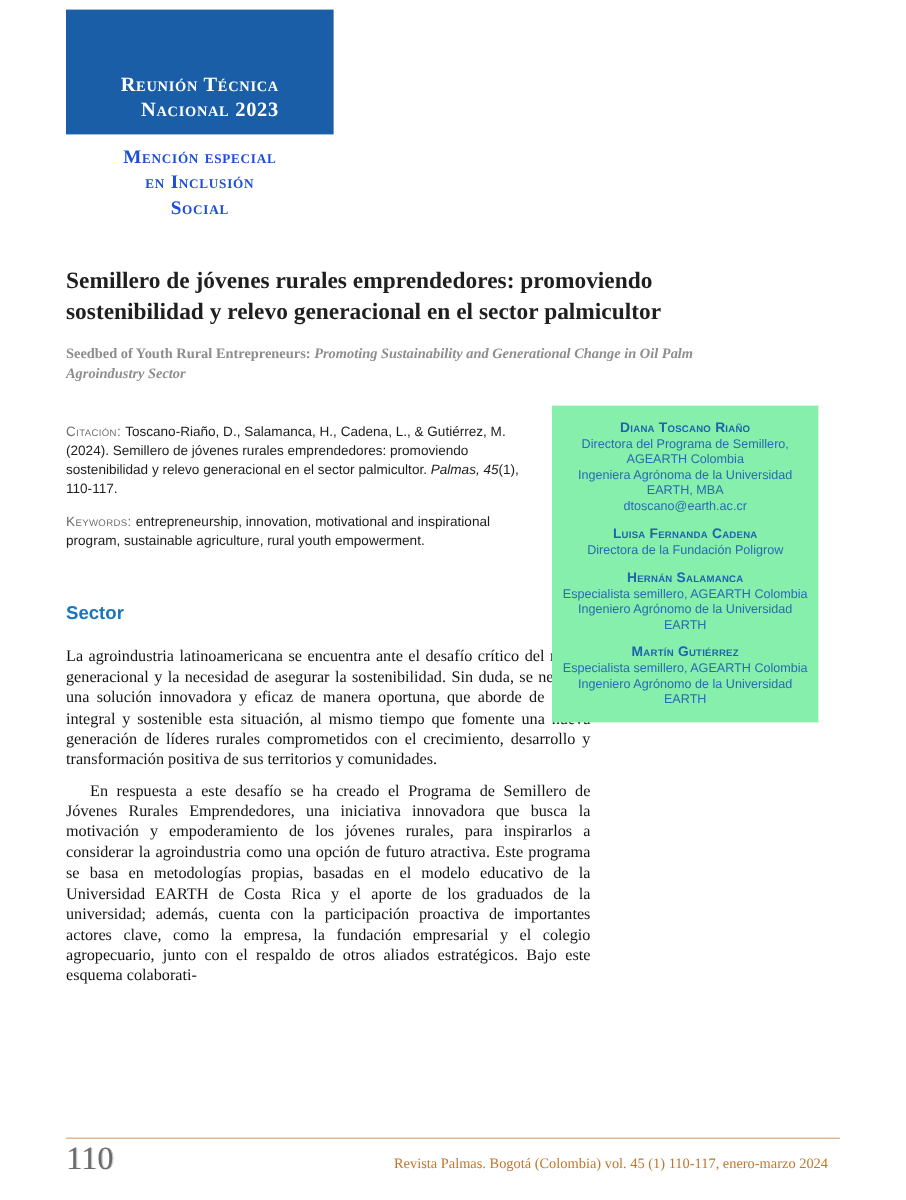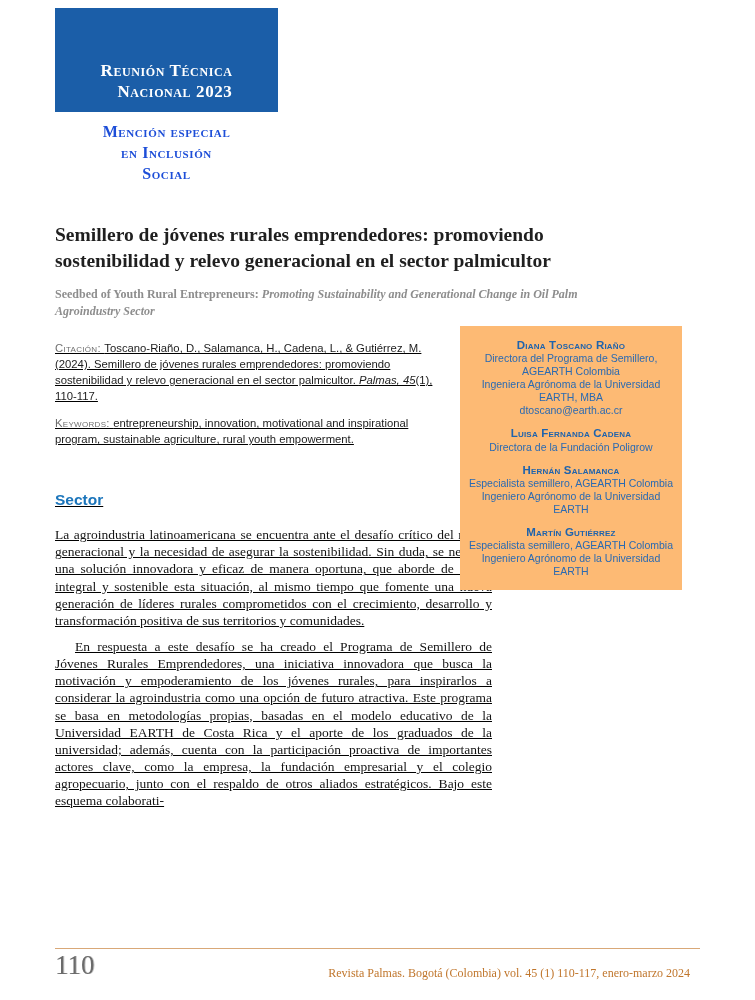--- a/index.html
+++ b/index.html
@@ -63,21 +63,21 @@
     width: 545px;
     font-size: 12px;
     font-weight: 700;
     color: #8d8d8d;
     line-height: 1.35;
     font-family: "Liberation Serif", serif;
   }
   .title-en .en-italic { font-style: italic; }
 
   
-  .content-row { position: absolute; left: 55px; top: 326px; width: 645px; text-decoration: underline; }
+  .content-row { position: absolute; left: 55px; top: 338px; width: 645px; }
   .main-col { width: 437px; padding-top: 14px; }
   .meta {
     width: 392px;
     margin: 0 0 11px 0;
     font-family: "Liberation Sans", sans-serif;
     font-size: 11.3px;
     line-height: 1.42;
     color: #1c1c1c;
   }
   .meta .label {
@@ -85,21 +85,21 @@
     color: #6f6f6f;
     letter-spacing: 0.3px;
   }
   .meta em { font-style: italic; }
 
   .authors-box {
     position: absolute;
     left: 405px; top: 0;
     width: 222px;
     box-sizing: border-box;
-    background: #fdba74;
+    background: #86efac;
     padding: 12px 8px;
     text-align: center;
     font-family: "Liberation Sans", sans-serif;
     color: #2A6AB2;
     font-size: 10.5px;
     line-height: 1.24;
   }
   .author + .author { margin-top: 9px; }
   .author-name {
     font-variant: small-caps;
@@ -130,21 +130,21 @@
   .body-par.indent { text-indent: 20px; }
 
   
   .footer {
     position: absolute;
     left: 55px; top: 948px;
     width: 645px;
     border-top: 1px solid #D9A878;
     padding-top: 2px;
   }
-  .footer-row { display: flex; justify-content: space-between; align-items: flex-end; }
+  .footer-row { display: flex; justify-content: space-between; align-items: center; }
   .page-num {
     font-family: "Liberation Serif", serif;
     font-size: 27px;
     color: #6b6b6b;
     line-height: 1.1;
     text-shadow: 1px 0 0 #c9c9c9;
   }
   .journal-line {
     margin-top: 8px;
     padding-right: 10px;

